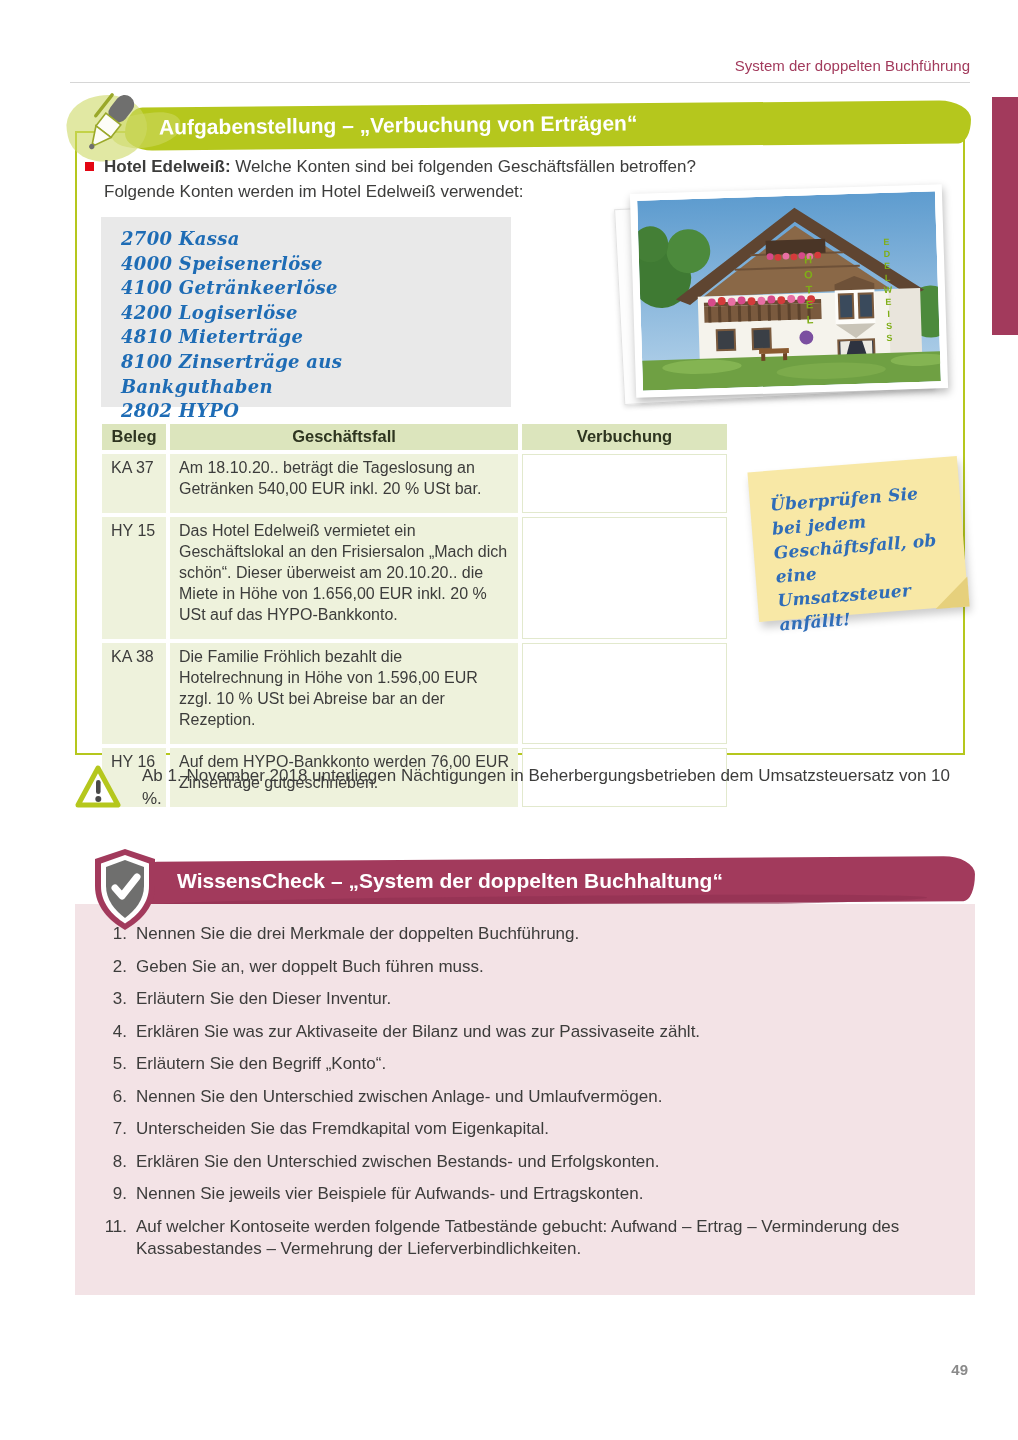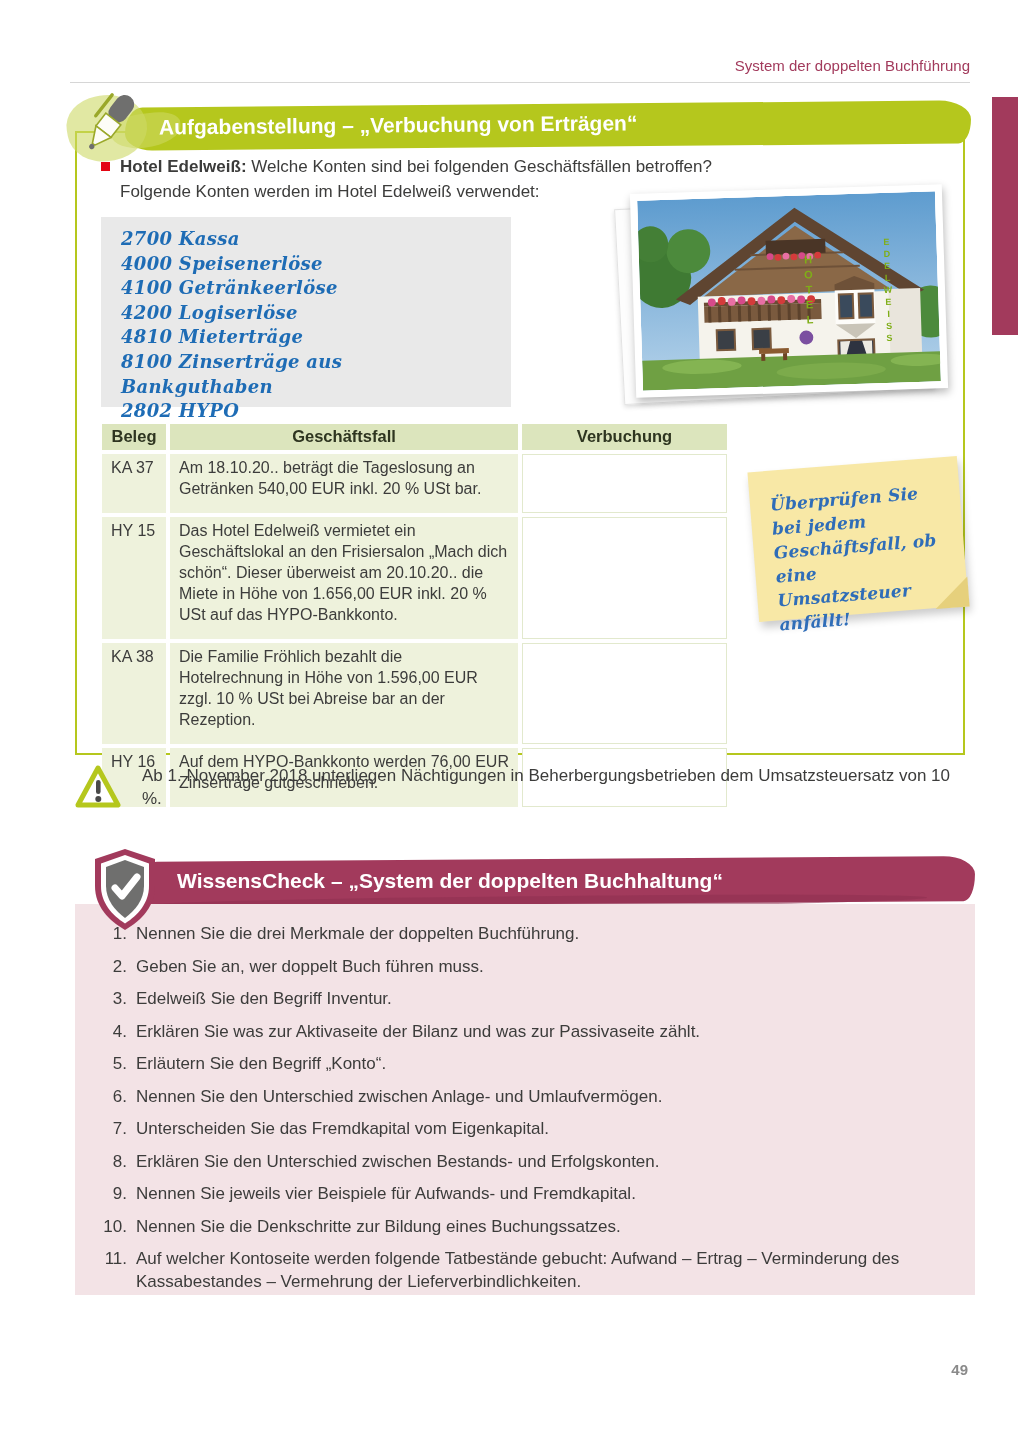--- a/index.html
+++ b/index.html
@@ -31,21 +31,21 @@
     border-radius:22px 40px 16px 34px / 75% 55% 70% 48%;transform:rotate(-0.5deg);}
   .task-banner::before{content:"";position:absolute;left:-14px;top:6px;width:70px;height:34px;background:var(--green-light);
     opacity:.55;border-radius:50% 40% 60% 50%;transform:rotate(-6deg);}
   .banner-title{position:absolute;left:34px;top:8px;font-size:21px;font-weight:bold;color:#fff;white-space:nowrap;}
 
   .pencil-badge{position:absolute;left:-14px;top:-52px;width:90px;height:92px;}
   .pencil-badge .blob{position:absolute;left:4px;top:14px;width:80px;height:66px;background:var(--green-light);
     opacity:.6;border-radius:45% 55% 50% 50%;transform:rotate(-10deg);}
   .pencil-badge svg{position:absolute;left:8px;top:2px;}
 
-  .task-intro{position:absolute;left:24px;top:21px;width:640px;font-size:17px;line-height:25px;}
+  .task-intro{position:absolute;left:8px;top:21px;width:640px;font-size:17px;line-height:25px;}
   .intro-row{display:flex;}
   .intro-bullet{flex:none;width:9px;height:9px;background:var(--bullet-red);margin:8px 10px 0 0;}
   .intro-bold{font-weight:bold;}
 
   .accounts-box{position:absolute;left:24px;top:84px;width:410px;height:190px;background:var(--gray-box);padding:10px 20px 7px 20px;}
   .account-line{font-family:"DejaVu Serif",serif;font-style:italic;font-weight:bold;font-size:18px;line-height:24.6px;
     color:var(--script-blue);letter-spacing:.3px;}
 
   
   .photo-stack{position:absolute;left:548px;top:56px;width:326px;height:212px;}
@@ -312,21 +312,21 @@
       <div class="q-item">
           <span class="q-num">1.</span>
           <span class="q-text">Nennen Sie die drei Merkmale der doppelten Buchführung.</span>
         </div>
       <div class="q-item">
           <span class="q-num">2.</span>
           <span class="q-text">Geben Sie an, wer doppelt Buch führen muss.</span>
         </div>
       <div class="q-item">
           <span class="q-num">3.</span>
-          <span class="q-text">Edelweiß Sie den Begriff Inventur.</span>
+          <span class="q-text">Erläutern Sie den Dieser Inventur.</span>
         </div>
       <div class="q-item">
           <span class="q-num">4.</span>
           <span class="q-text">Erklären Sie was zur Aktivaseite der Bilanz und was zur Passivaseite zählt.</span>
         </div>
       <div class="q-item">
           <span class="q-num">5.</span>
           <span class="q-text">Erläutern Sie den Begriff „Konto“.</span>
         </div>
       <div class="q-item">
@@ -336,25 +336,21 @@
       <div class="q-item">
           <span class="q-num">7.</span>
           <span class="q-text">Unterscheiden Sie das Fremdkapital vom Eigenkapital.</span>
         </div>
       <div class="q-item">
           <span class="q-num">8.</span>
           <span class="q-text">Erklären Sie den Unterschied zwischen Bestands- und Erfolgskonten.</span>
         </div>
       <div class="q-item">
           <span class="q-num">9.</span>
-          <span class="q-text">Nennen Sie jeweils vier Beispiele für Aufwands- und Fremdkapital.</span>
-        </div>
-      <div class="q-item">
-          <span class="q-num">10.</span>
-          <span class="q-text">Nennen Sie die Denkschritte zur Bildung eines Buchungssatzes.</span>
+          <span class="q-text">Nennen Sie jeweils vier Beispiele für Aufwands- und Ertragskonten.</span>
         </div>
       <div class="q-item">
           <span class="q-num">11.</span>
           <span class="q-text">Auf welcher Kontoseite werden folgende Tatbestände gebucht: Aufwand – Ertrag – Verminderung des Kassabestandes – Vermehrung der Lieferverbindlichkeiten.</span>
         </div>
     </div>
   </section>
 
   <div class="page-number">49</div>
 

